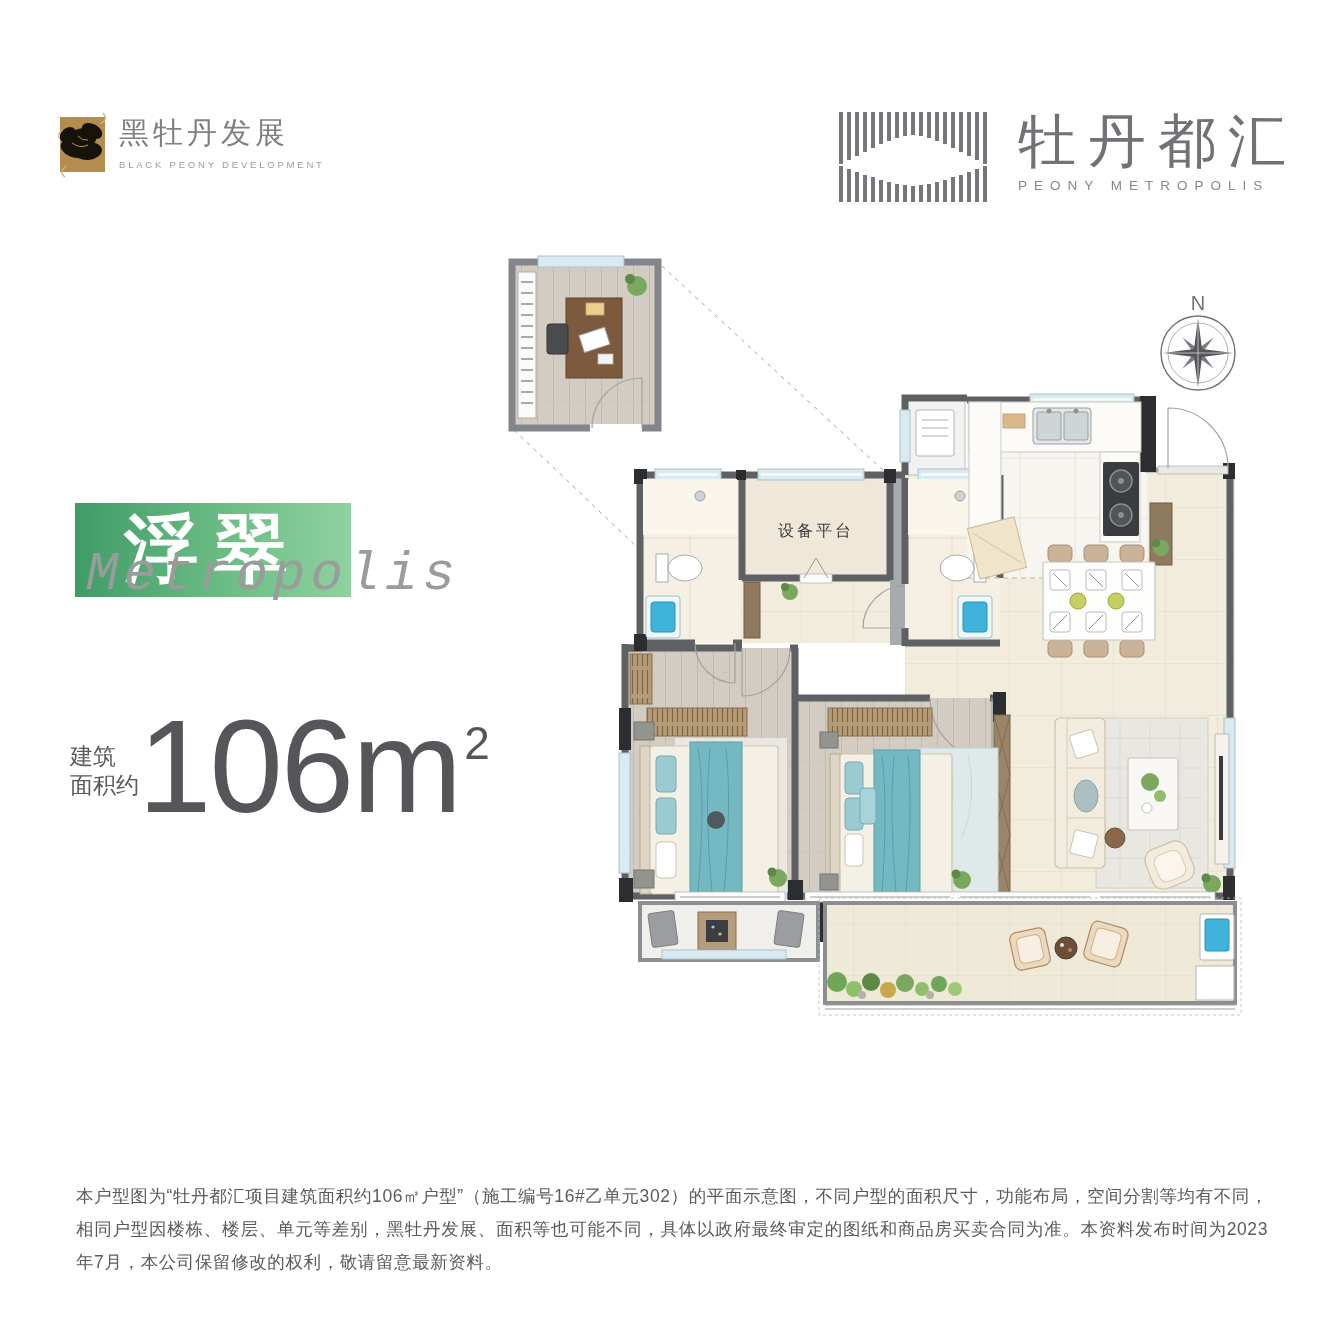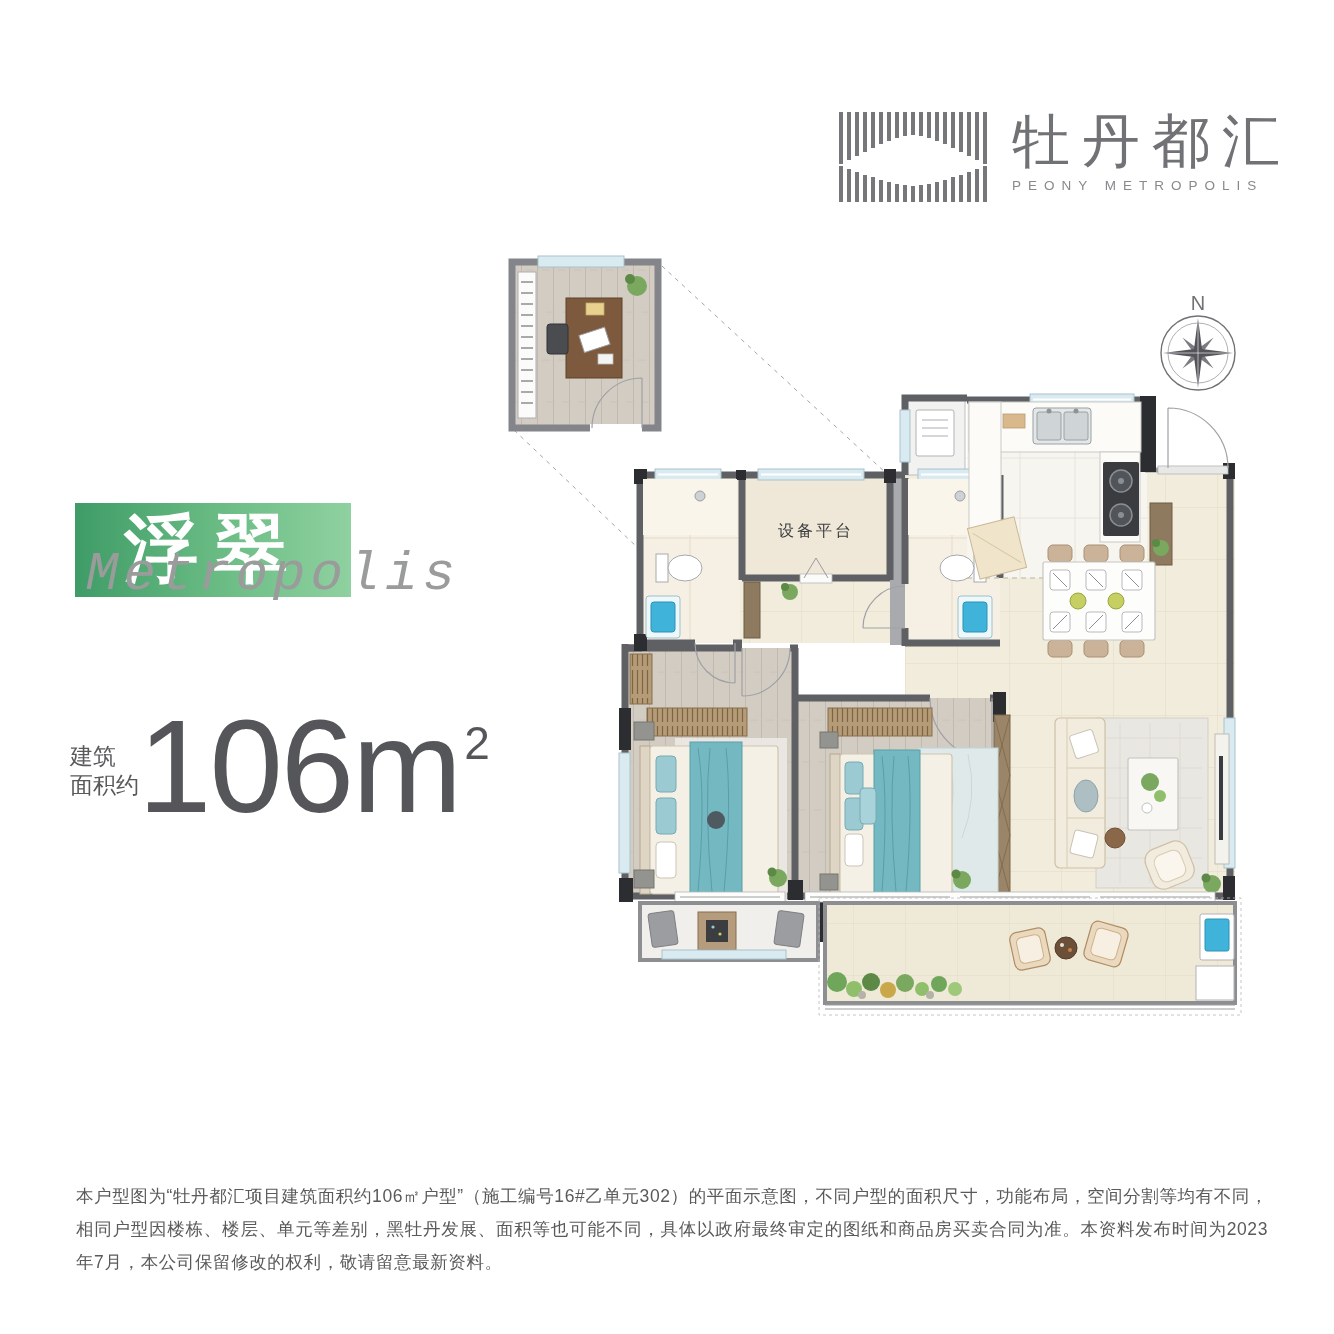--- a/index.html
+++ b/index.html
@@ -3,21 +3,21 @@
 <meta charset="utf-8">
 <style>
   html,body{margin:0;padding:0;background:#ffffff;}
   .page{position:relative;width:1334px;height:1334px;background:#fff;overflow:hidden;
         font-family:"Liberation Sans",sans-serif;color:#58595b;}
 
   
   .logo-left{position:absolute;left:58px;top:110px;display:flex;align-items:center;gap:13px;}
   .logo-left .cn{font-size:30px;color:#7f8083;letter-spacing:4px;font-weight:500;}
   .logo-left .en{font-size:9.5px;color:#9b9c9e;letter-spacing:2.8px;margin-top:5px;}
-  .logo-right{position:absolute;left:838px;top:112px;display:flex;align-items:flex-start;gap:22px;}
+  .logo-right{position:absolute;left:838px;top:112px;display:flex;align-items:flex-start;gap:28px;}
   .logo-right .cn{font-size:58px;color:#717275;letter-spacing:12px;line-height:1;white-space:nowrap;font-weight:300;}
   .logo-right .en{font-size:13.5px;color:#88898c;letter-spacing:7px;margin-top:8px;white-space:nowrap;}
 
   
   .name-badge{position:absolute;left:75px;top:503px;width:276px;height:94px;
       background:linear-gradient(90deg,#3f9c67 0%,#6cbd85 55%,#8fd1a0 100%);
       color:#fff;display:flex;align-items:center;justify-content:center;
       font-family:"DejaVu Serif",serif;font-weight:700;font-size:74px;letter-spacing:16px;
       padding-left:2px;box-sizing:border-box;}
   .name-script{position:absolute;left:86px;top:544px;font-family:Liberation Mono, monospace;
@@ -35,20 +35,38 @@
 
   
   .disclaimer{position:absolute;left:76px;top:1162px;width:1192px;font-size:17.5px;
       color:#5a5a5a;line-height:1.9;text-align:justify;letter-spacing:0.6px;}
 </style>
 </head>
 <body>
 
 <div class="page">
 
+  <div class="logo-left">
+    <svg width="48" height="62" viewBox="0 0 48 62" style="overflow:visible">
+      <rect x="2" y="7" width="45" height="55" fill="#b48d4e"></rect>
+      <path d="M8,56 q-8,6 -1,11 M42,14 q9,-5 3,-11 M5,20 q-7,4 -3,9" stroke="#d3b277" stroke-width="1.2" fill="none"></path>
+      <g fill="#17120c">
+        <ellipse cx="22" cy="30" rx="17" ry="11" transform="rotate(-18 22 30)"></ellipse>
+        <ellipse cx="15" cy="39" rx="13" ry="8" transform="rotate(24 15 39)"></ellipse>
+        <ellipse cx="30" cy="41" rx="14" ry="9" transform="rotate(-6 30 41)"></ellipse>
+        <ellipse cx="10" cy="25" rx="9" ry="7" transform="rotate(-40 10 25)"></ellipse>
+        <ellipse cx="34" cy="21" rx="11" ry="7" transform="rotate(28 34 21)"></ellipse>
+      </g>
+      <path d="M14,33 q8,6 16,2 M20,26 q4,5 10,4" stroke="#b48d4e" stroke-width="1" fill="none"></path>
+    </svg>
+    <div>
+      <div class="cn">黑牡丹发展</div>
+      <div class="en">BLACK PEONY DEVELOPMENT</div>
+    </div>
+  </div>
 
   <div class="logo-right">
     <svg width="152" height="92" viewBox="0 0 152 92">
       <path stroke="#76777a" stroke-width="4" d="M3,0V52 M11,0V48 M19,0V44 M27,0V40 M35,0V36 M43,0V32 M51,0V29 M59,0V26 M67,0V24 M75,0V23 M83,0V24 M91,0V26 M99,0V29 M107,0V32 M115,0V36 M123,0V40 M131,0V44 M139,0V48 M147,0V52"></path>
       <path stroke="#76777a" stroke-width="4" d="M3,90V54 M11,90V57 M19,90V60 M27,90V63 M35,90V65 M43,90V68 M51,90V70 M59,90V72 M67,90V73 M75,90V74 M83,90V73 M91,90V72 M99,90V70 M107,90V68 M115,90V65 M123,90V63 M131,90V60 M139,90V57 M147,90V54"></path>
     </svg>
     <div>
       <div class="cn">牡丹都汇</div>
       <div class="en">PEONY METROPOLIS</div>
     </div>

